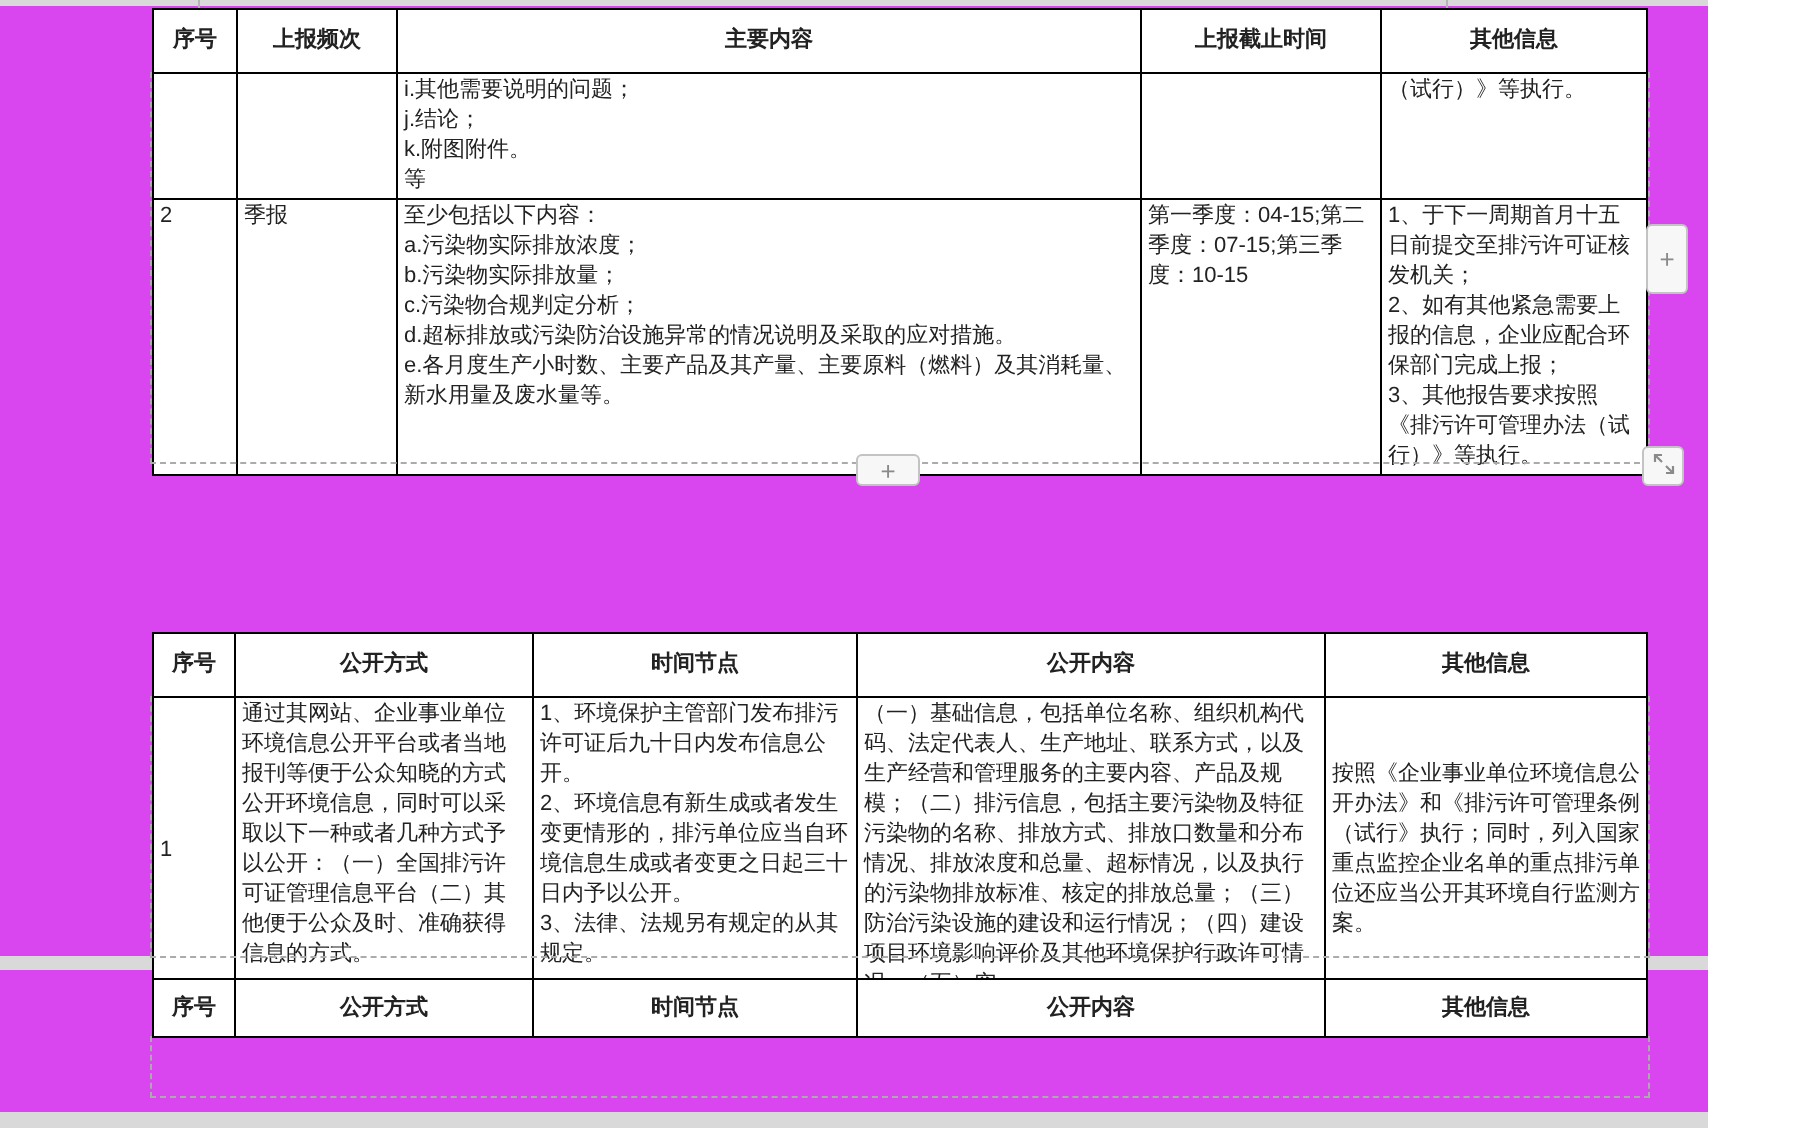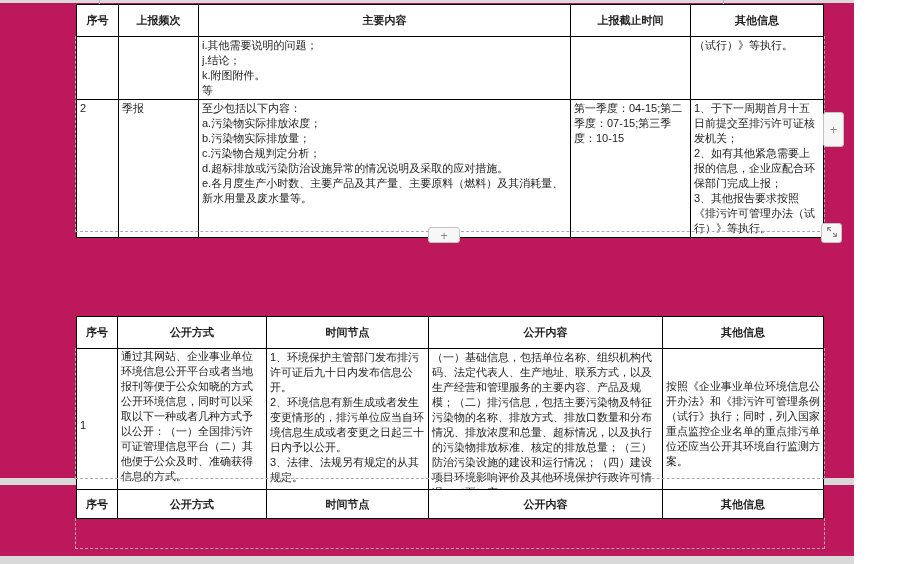--- a/index.html
+++ b/index.html
@@ -1,26 +1,26 @@
 <!DOCTYPE html>
 <html><head>
 <meta charset="utf-8">
 <style>
   html,body{margin:0;padding:0;background:#fff;}
-  #screen{position:relative;width:854px;height:564px;background:#be185d;overflow:hidden;
+  #screen{position:relative;width:854px;height:564px;background:#d946ef;overflow:hidden;
           font-family:"Liberation Sans","DejaVu Sans",sans-serif;font-size:11px;color:#222;}
   .chrome{position:absolute;background:#d9d9d9;}
   .tick{position:absolute;width:1px;height:8px;background:#b5b5b5;top:0;}
   table.doc{position:absolute;border-collapse:collapse;table-layout:fixed;background:#fff;}
   table.doc td,table.doc th{border:1px solid #000;padding:1px 3px;vertical-align:top;
           word-break:break-all;white-space:pre-wrap;line-height:15px;font-weight:normal;
           overflow:hidden;text-align:left;}
   table.doc th{font-weight:bold;text-align:center;vertical-align:middle;white-space:normal;}
   .lh13{line-height:13px;}
-  .lh14{line-height:14px;font-family:Liberation Mono, monospace;}
+  .lh14{line-height:14px;}
   .vmid{vertical-align:middle !important;margin-top:44px;}
   .dashed{position:absolute;border:1px dashed #ababab;border-top:none;pointer-events:none;}
   .heading{position:absolute;left:94px;top:253px;font-size:16px;font-weight:bold;
            letter-spacing:1px;color:#000;}
   .caption{position:absolute;left:76px;top:295px;width:747px;text-align:center;
            font-size:12px;font-weight:bold;color:#000;}
   .btn{position:absolute;background:#f7f7f7;border:1px solid #c3c3c3;border-radius:3px;
        color:#8a8a8a;display:flex;align-items:center;justify-content:center;
        font-size:13px;line-height:1;box-sizing:border-box;cursor:pointer;}
   .gaptab{position:absolute;background:#c9c9c9;}

